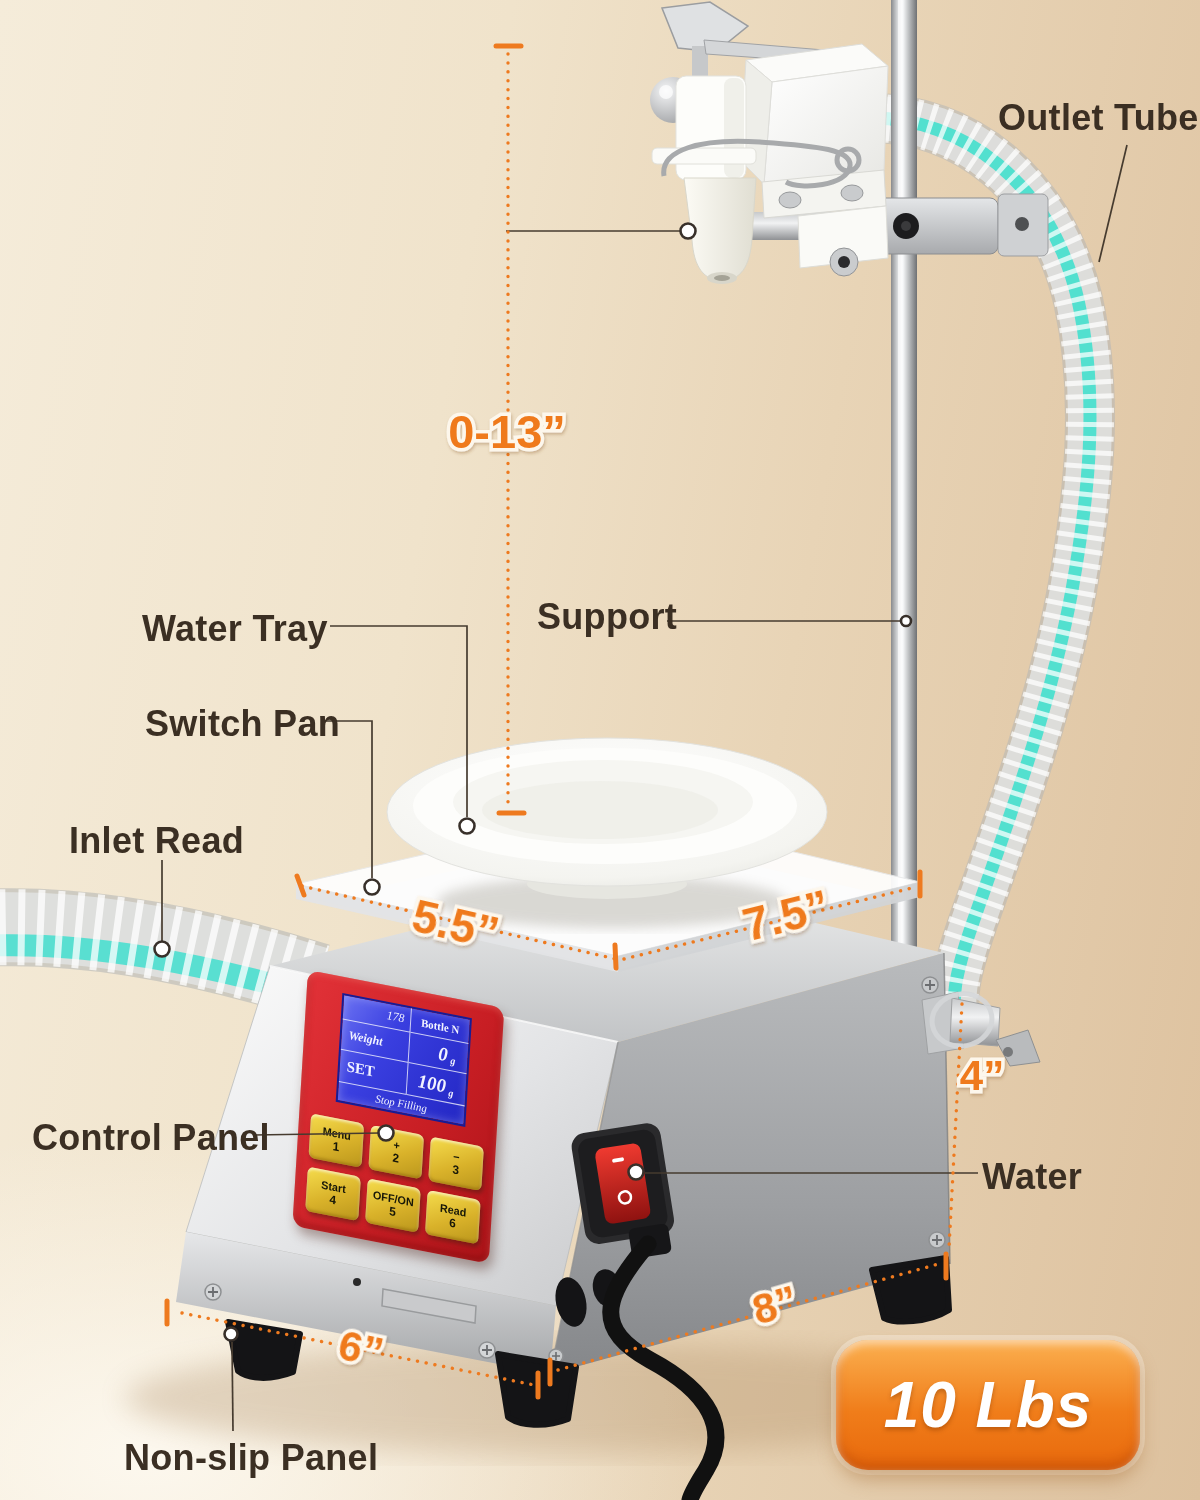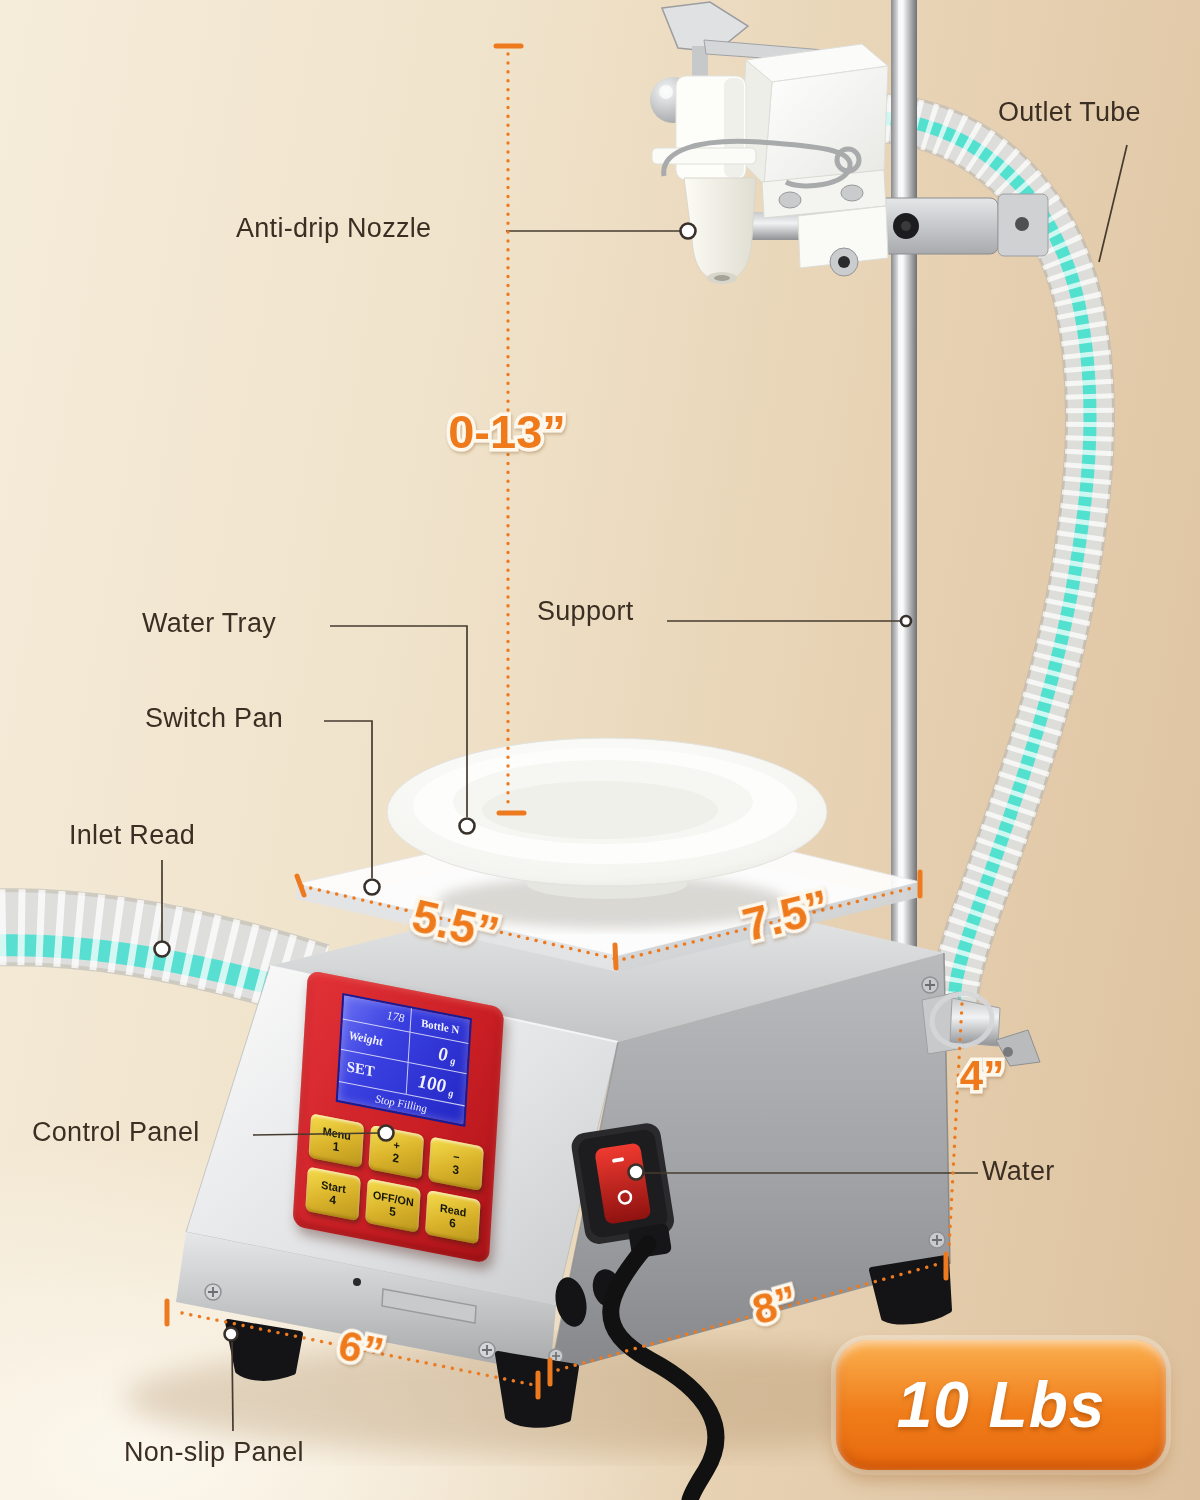--- a/index.html
+++ b/index.html
@@ -8,21 +8,21 @@
     font-family:"Liberation Sans",sans-serif;
     background:
       radial-gradient(900px 520px at 12% 97%, rgba(253,249,240,.95), rgba(253,249,240,0) 62%),
       linear-gradient(100deg,#f5ecda 0%,#f0e3cb 35%,#e8d4b6 62%,#ddc19e 100%);
   }
   svg.scene,svg.anno{position:absolute;left:0;top:0;width:1200px;height:1500px;}
   svg.scene{z-index:1}
   svg.anno{z-index:8;pointer-events:none}
   .label{
     position:absolute;z-index:12;white-space:nowrap;color:#3b2f23;
-    font-size:27px;font-weight:400;letter-spacing:.3px;line-height:1.15;
+    font-size:36px;font-weight:700;letter-spacing:.3px;line-height:1.15;
   }
   
   .panel{
     position:absolute;left:308px;top:970px;width:200px;height:254px;z-index:5;
     transform:rotate(11deg) skewX(7.5deg);transform-origin:0 0;
     background:linear-gradient(115deg,#e23238,#c81e24 60%,#ad1419);
     border-radius:12px;
     box-shadow:4px 7px 12px rgba(70,25,15,.38), inset 0 2px 6px rgba(255,120,110,.45), inset 0 -4px 8px rgba(90,0,0,.4);
   }
   .lcd{
@@ -50,21 +50,21 @@
   .key{
     height:44px;border-radius:6px;display:flex;flex-direction:column;align-items:center;justify-content:center;gap:1px;
     background:linear-gradient(155deg,#f6dd4d,#d9b22a 55%,#ba961c);
     box-shadow:2px 3px 4px rgba(70,30,15,.5), inset 0 2px 3px rgba(255,255,255,.6), inset 0 -2px 3px rgba(120,80,0,.4);
     color:#171708;
   }
   .key .kl{font-size:11px;font-weight:bold;line-height:1;}
   .key .kn{font-size:12px;font-weight:bold;line-height:1;}
   
   .badge{
-    position:absolute;left:836px;top:1340px;width:330px;height:130px;z-index:12;
+    position:absolute;left:836px;top:1340px;width:304px;height:130px;z-index:12;
     border-radius:32px;display:flex;align-items:center;justify-content:center;
     background:linear-gradient(180deg,#fbb050,#f07d1a 55%,#e8690c);
     box-shadow:0 10px 18px rgba(160,100,40,.4), 0 0 0 5px rgba(255,250,240,.35),
                inset 0 4px 8px rgba(255,255,255,.55), inset 0 -7px 12px rgba(165,55,0,.4);
   }
   .badge span{
     color:#fff;font-size:64px;font-weight:bold;font-style:italic;letter-spacing:1px;
     text-shadow:0 3px 4px rgba(140,60,0,.45);
   }
 </style>
@@ -363,21 +363,20 @@
       <text x="507" y="448" font-size="47">0-13”</text>
       <text transform="translate(452,940) rotate(13)" font-size="46">5.5”</text>
       <text transform="translate(790,931) rotate(-14)" font-size="46">7.5”</text>
       <text x="982" y="1090" font-size="42">4”</text>
       <text transform="translate(779,1319) rotate(-16)" font-size="42">8”</text>
       <text transform="translate(358,1363) rotate(12)" font-size="42">6”</text>
     </g>
   </svg>
 
   <div class="label" style="left:998px;top:97px">Outlet Tube</div>
-  <div class="label" style="left:236px;top:213px">Anti-drip Nozzle</div>
   <div class="label" style="left:142px;top:608px">Water Tray</div>
   <div class="label" style="left:537px;top:596px">Support</div>
   <div class="label" style="left:145px;top:703px">Switch Pan</div>
   <div class="label" style="left:69px;top:820px">Inlet Read</div>
   <div class="label" style="left:32px;top:1117px">Control Panel</div>
   <div class="label" style="left:982px;top:1156px">Water</div>
   <div class="label" style="left:124px;top:1437px">Non-slip Panel</div>
 
   <div class="badge">
     <span>10 Lbs</span>

